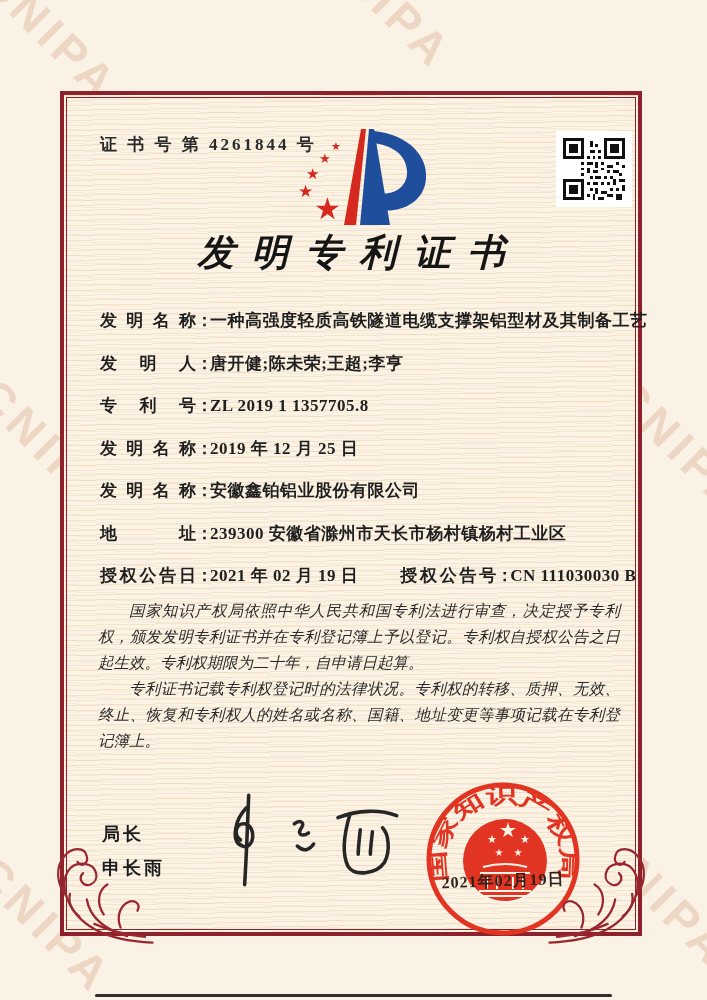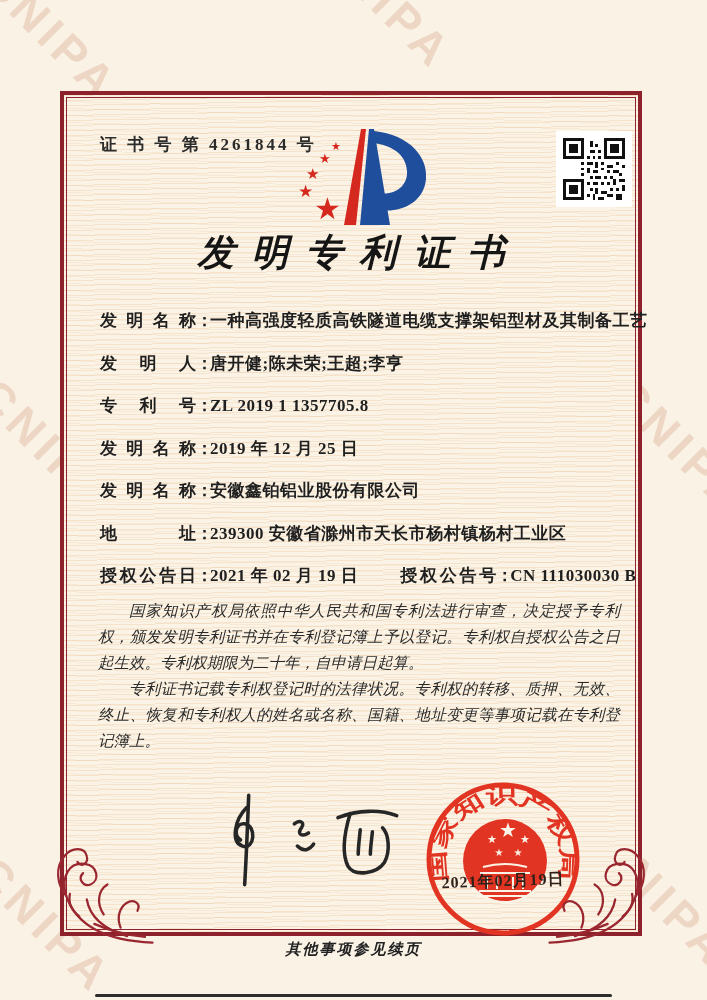--- a/index.html
+++ b/index.html
@@ -216,20 +216,24 @@
       <div class="frow">
         <span class="lbl">授权公告日</span><span class="cln">：</span><span class="val">2021 年 02 月 19 日</span><span class="pair2 lbl2">授权公告号</span><span class="cln">：</span><span class="val">CN 111030030 B</span>
       </div>
     </div>
 
     <div class="body-text">
       <p>国家知识产权局依照中华人民共和国专利法进行审查，决定授予专利权，颁发发明专利证书并在专利登记簿上予以登记。专利权自授权公告之日起生效。专利权期限为二十年，自申请日起算。</p>
       <p>专利证书记载专利权登记时的法律状况。专利权的转移、质押、无效、终止、恢复和专利权人的姓名或名称、国籍、地址变更等事项记载在专利登记簿上。</p>
     </div>
 
+    <div class="signer">
+      <div>局长</div>
+      <div>申长雨</div>
+    </div>
 
     <svg class="signature" viewBox="0 0 215 100" aria-hidden="true">
       <g fill="none" stroke="#262626" stroke-width="3.5" stroke-linecap="round">
         <path d="M48,18 C36,30 32,52 44,56 C56,60 58,36 46,34 C38,33 34,44 42,50"></path>
         <path d="M50,6 C49,30 48,62 46,94"></path>
         <path d="M95,34 C100,30 106,32 102,38 C97,45 103,47 109,43"></path>
         <path d="M98,56 C104,62 110,60 114,54"></path>
         <path d="M138,28 C158,20 180,20 196,26"></path>
         <path d="M150,24 C144,44 142,64 148,76 C154,86 176,84 184,72 C190,60 188,44 182,38"></path>
         <path d="M160,40 C159,50 158,58 158,64"></path>
@@ -281,16 +285,15 @@
         <path d="M30,70 C20,58 18,40 28,28 C36,18 50,18 52,28 C54,36 46,40 42,34"></path>
         <path d="M60,100 C78,108 96,112 114,114"></path>
         <path d="M70,90 C62,78 64,64 74,58"></path>
         <path d="M88,104 C84,94 86,84 94,78 C102,73 110,78 106,86"></path>
         <path d="M44,92 C36,86 32,78 34,68"></path>
       </g>
     </svg>
 
   </div>
 
-  <div class="footer-note">其他事项参见续页</div>
   <div class="page-edge-line"></div>
 
 </div>
 
 </body></html>

